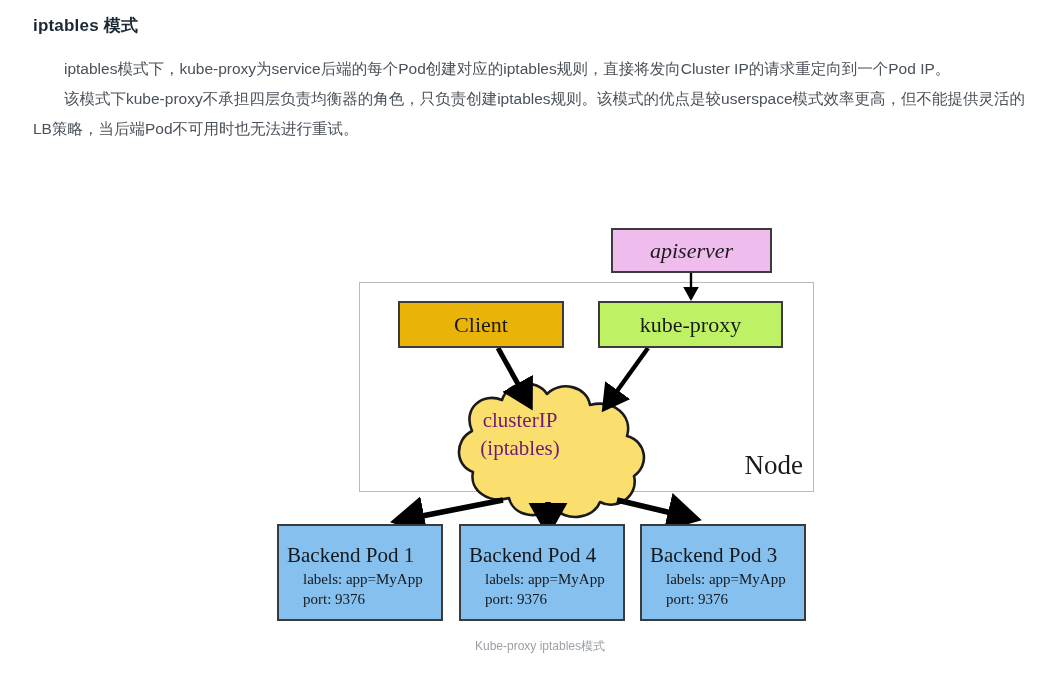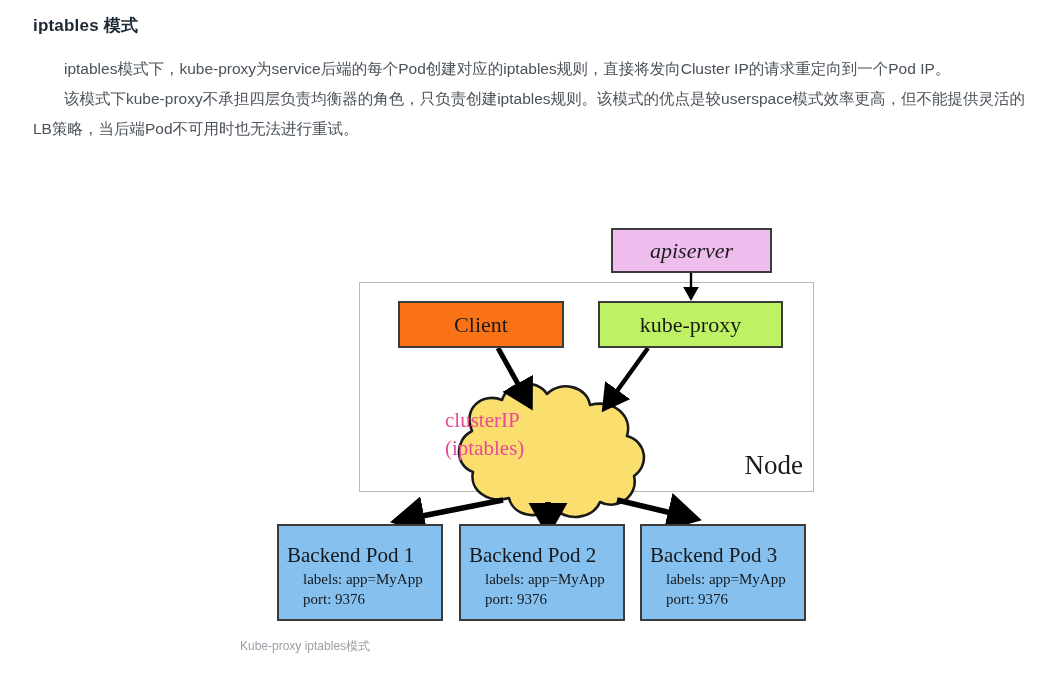--- a/index.html
+++ b/index.html
@@ -112,42 +112,43 @@
     background: #eebdee;
     font-size: 22px;
     font-style: italic;
   }
 
   .box-client {
     left: 158px;
     top: 91px;
     width: 166px;
     height: 47px;
-    background: #f97316;
+    background: #eab308;
     font-size: 22px;
   }
 
   .box-kubeproxy {
     left: 358px;
     top: 91px;
     width: 185px;
     height: 47px;
     background: #bef264;
     font-size: 22px;
   }
 
   .cloud-label {
     position: absolute;
     left: 205px;
     top: 196px;
     width: 150px;
+    text-align: center;
     font-family: "Liberation Serif", serif;
     font-size: 21px;
     line-height: 28px;
-    color: #ec4899;
+    color: #701a75;
     pointer-events: none;
   }
 
   .pod {
     position: absolute;
     top: 314px;
     width: 166px;
     height: 97px;
     box-sizing: border-box;
     border: 2px solid #3b3b3b;
@@ -172,20 +173,21 @@
     line-height: 20px;
     white-space: nowrap;
     margin-left: 16px;
   }
 
   .caption {
     position: absolute;
     left: 0;
     top: 428px;
     width: 600px;
+    text-align: center;
     font-size: 12px;
     color: #9aa0a6;
     font-family: "Liberation Sans", sans-serif;
   }
 </style>
 </head>
 <body>
 
 <div class="page">
 
@@ -256,21 +258,21 @@
         <span>kube-proxy</span>
       </div>
 
       <div class="pod pod-1">
         <div class="pod-title">Backend Pod 1</div>
         <div class="pod-line">labels: app=MyApp</div>
         <div class="pod-line">port: 9376</div>
       </div>
 
       <div class="pod pod-2">
-        <div class="pod-title">Backend Pod 2</div>
+        <div class="pod-title">Backend Pod 4</div>
         <div class="pod-line">labels: app=MyApp</div>
         <div class="pod-line">port: 9376</div>
       </div>
 
       <div class="pod pod-3">
         <div class="pod-title">Backend Pod 3</div>
         <div class="pod-line">labels: app=MyApp</div>
         <div class="pod-line">port: 9376</div>
       </div>
 

